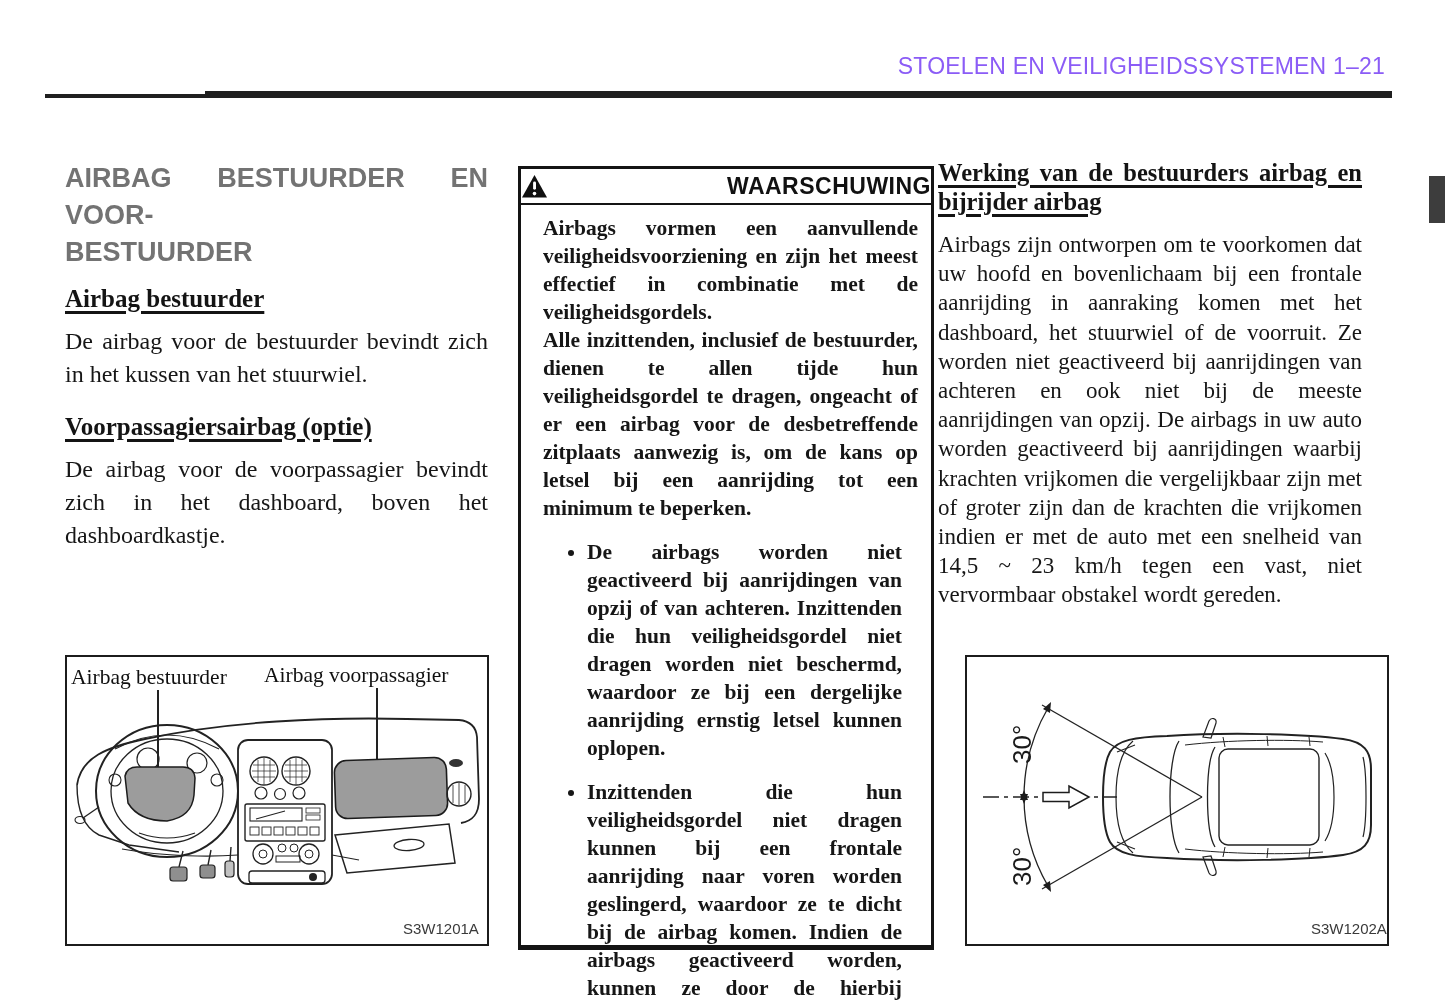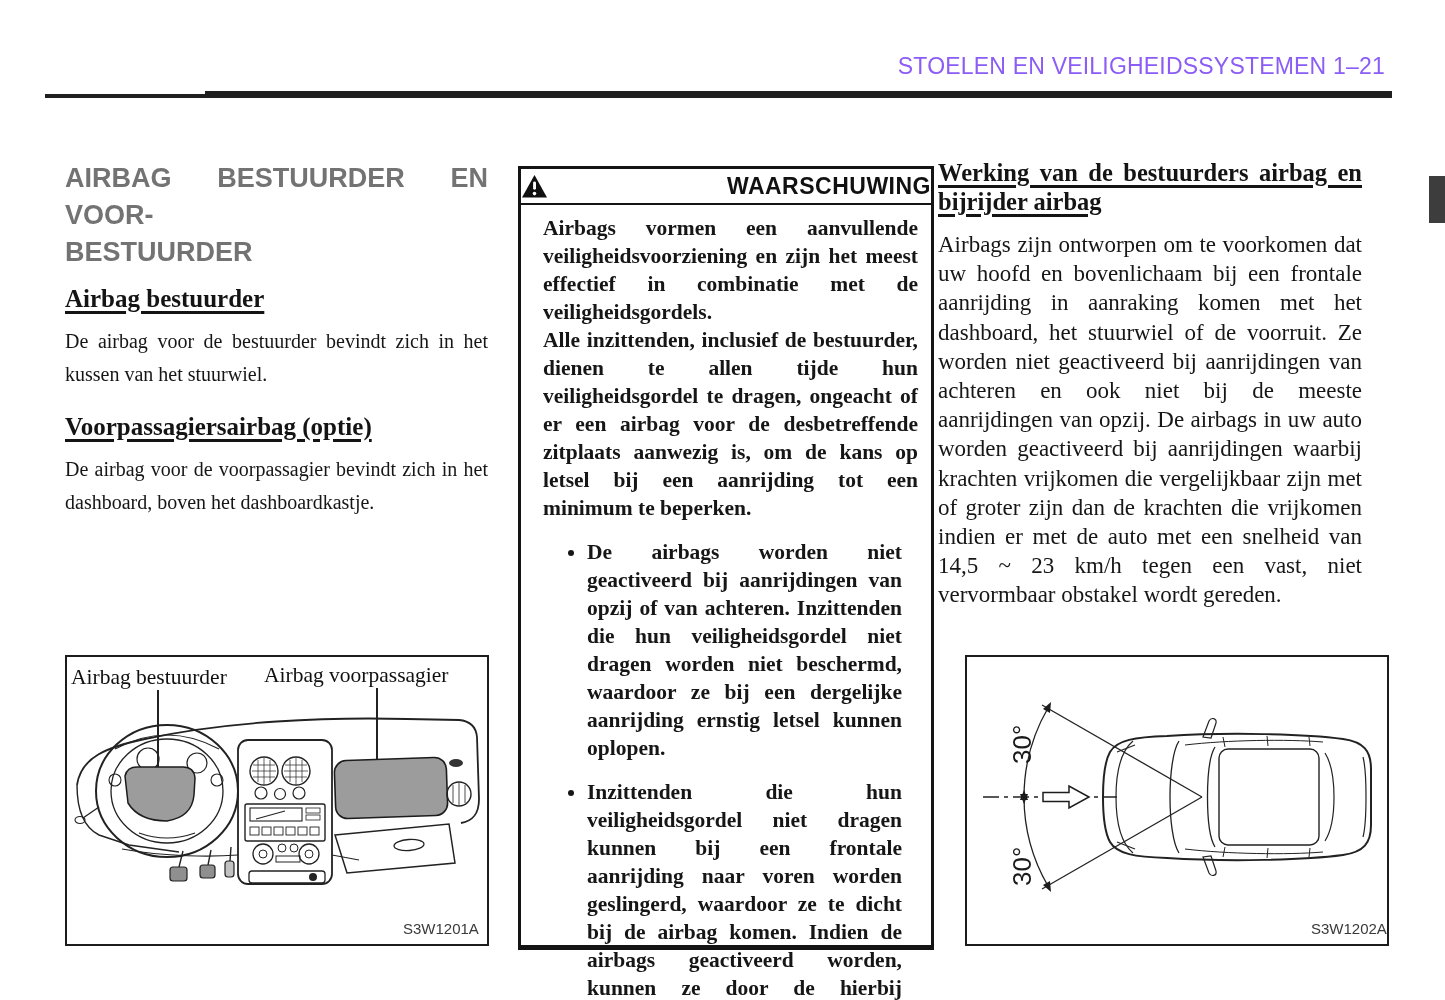--- a/index.html
+++ b/index.html
@@ -23,21 +23,21 @@
   .just-last{text-align:justify;text-align-last:justify;}
   .uline{text-decoration:underline;text-decoration-thickness:2.5px;text-underline-offset:4px;}
 
   
   .col-left{position:absolute;left:65px;top:160px;width:423px;}
   .col-left .main-head{
     font-family:"Liberation Sans",sans-serif;font-weight:bold;
     font-size:27px;line-height:37px;color:#737373;
   }
   .sub-head{font-weight:bold;font-size:25px;margin-top:14px;color:#141414;}
-  .col-left p{font-size:20px;line-height:33px;margin:12px 0 0 0;}
+  .col-left p{font-size:24px;line-height:33px;margin:12px 0 0 0;}
   .col-left .gap{margin-top:22px;}
 
   
   .warning-box{
     position:absolute;left:518px;top:166px;width:410px;height:776px;
     border:3px solid #141414;border-bottom-width:5px;background:#fff;
   }
   .warn-head{
     height:34px;border-bottom:2px solid #141414;
     display:flex;align-items:center;justify-content:space-between;gap:10px;

